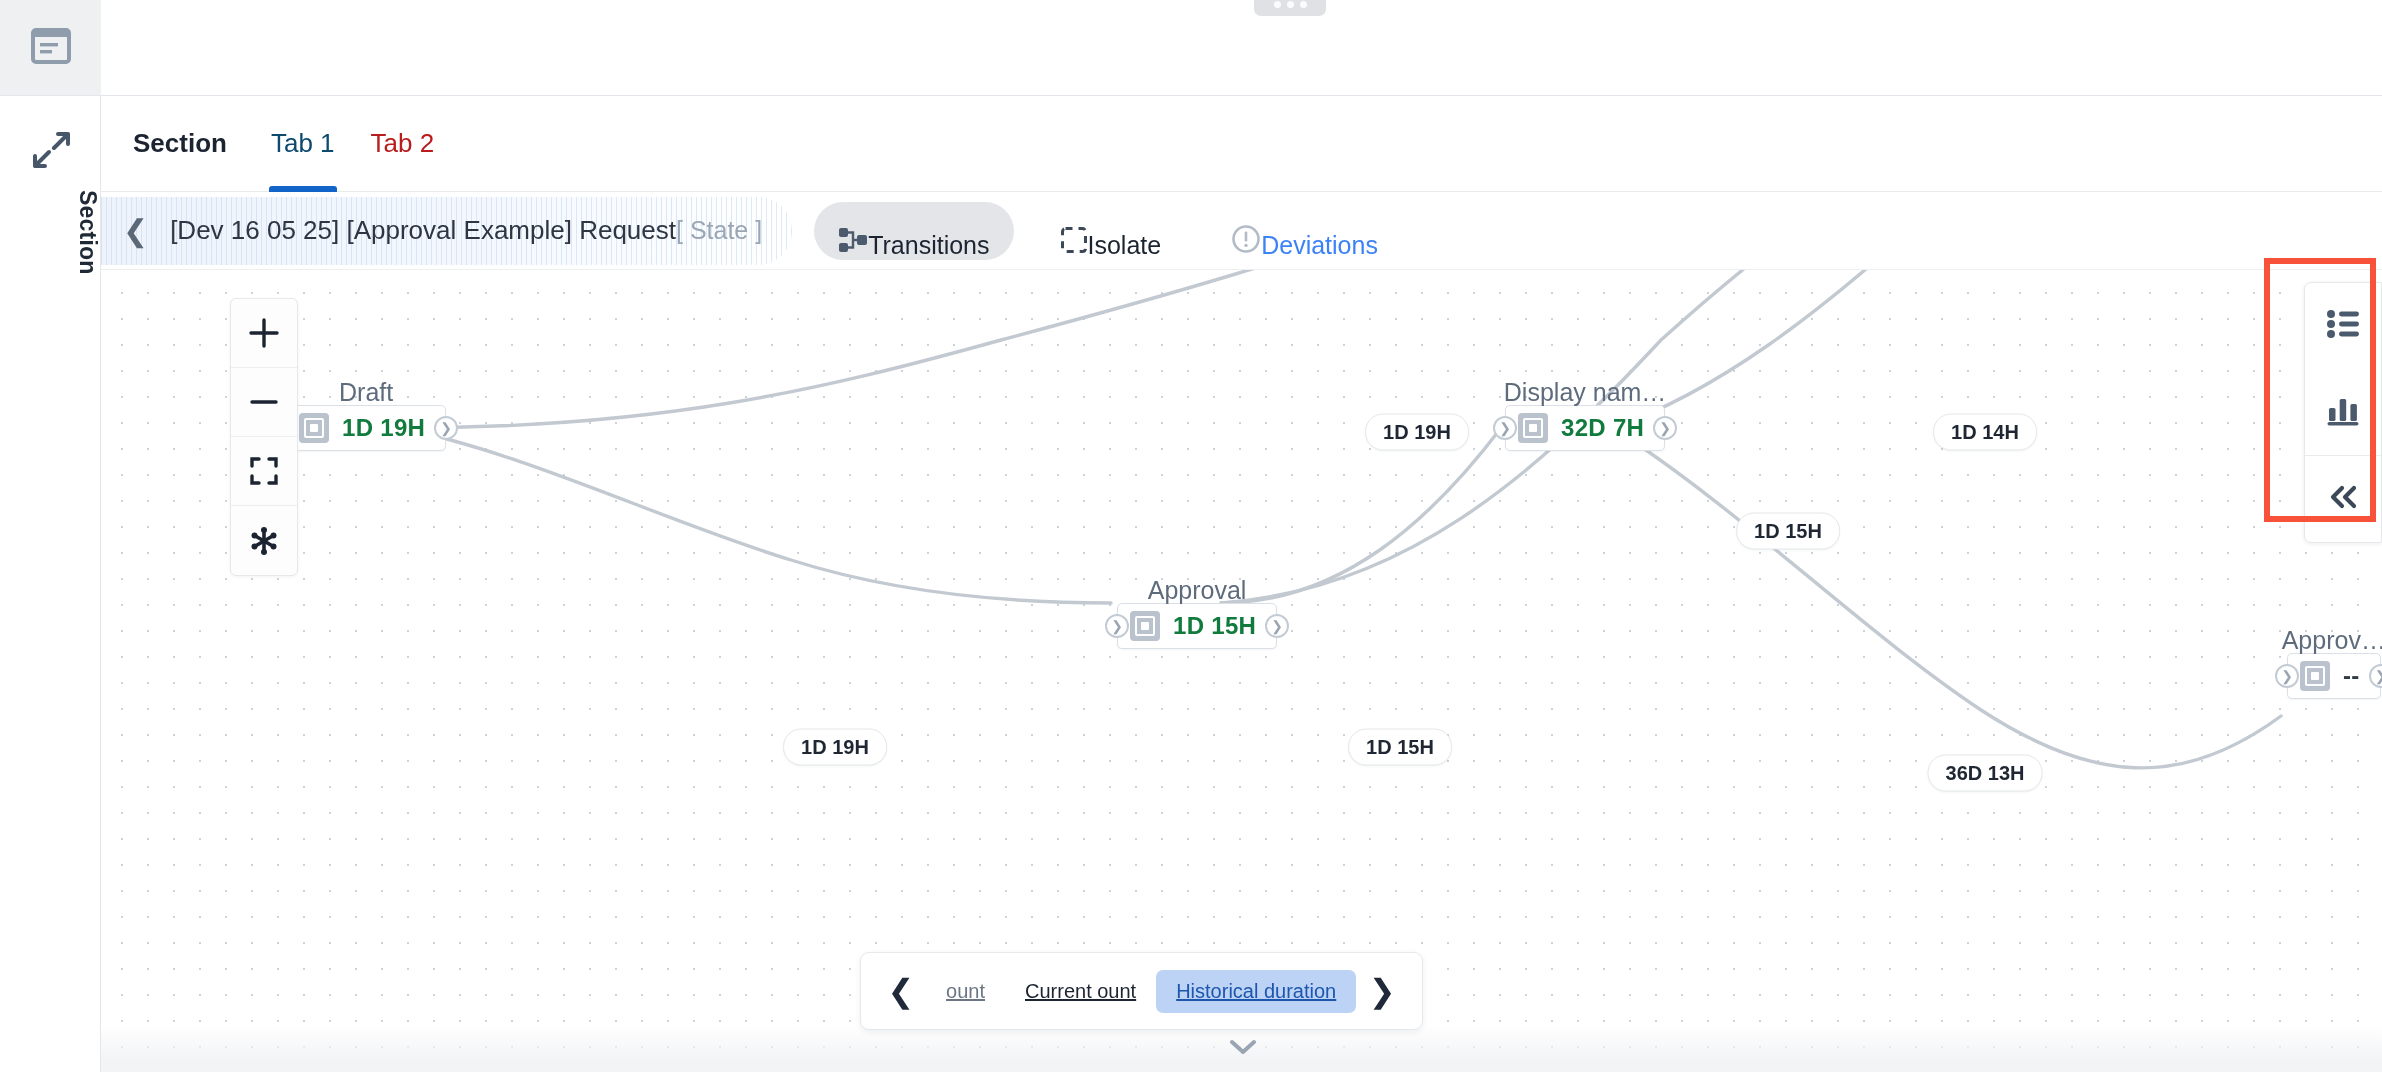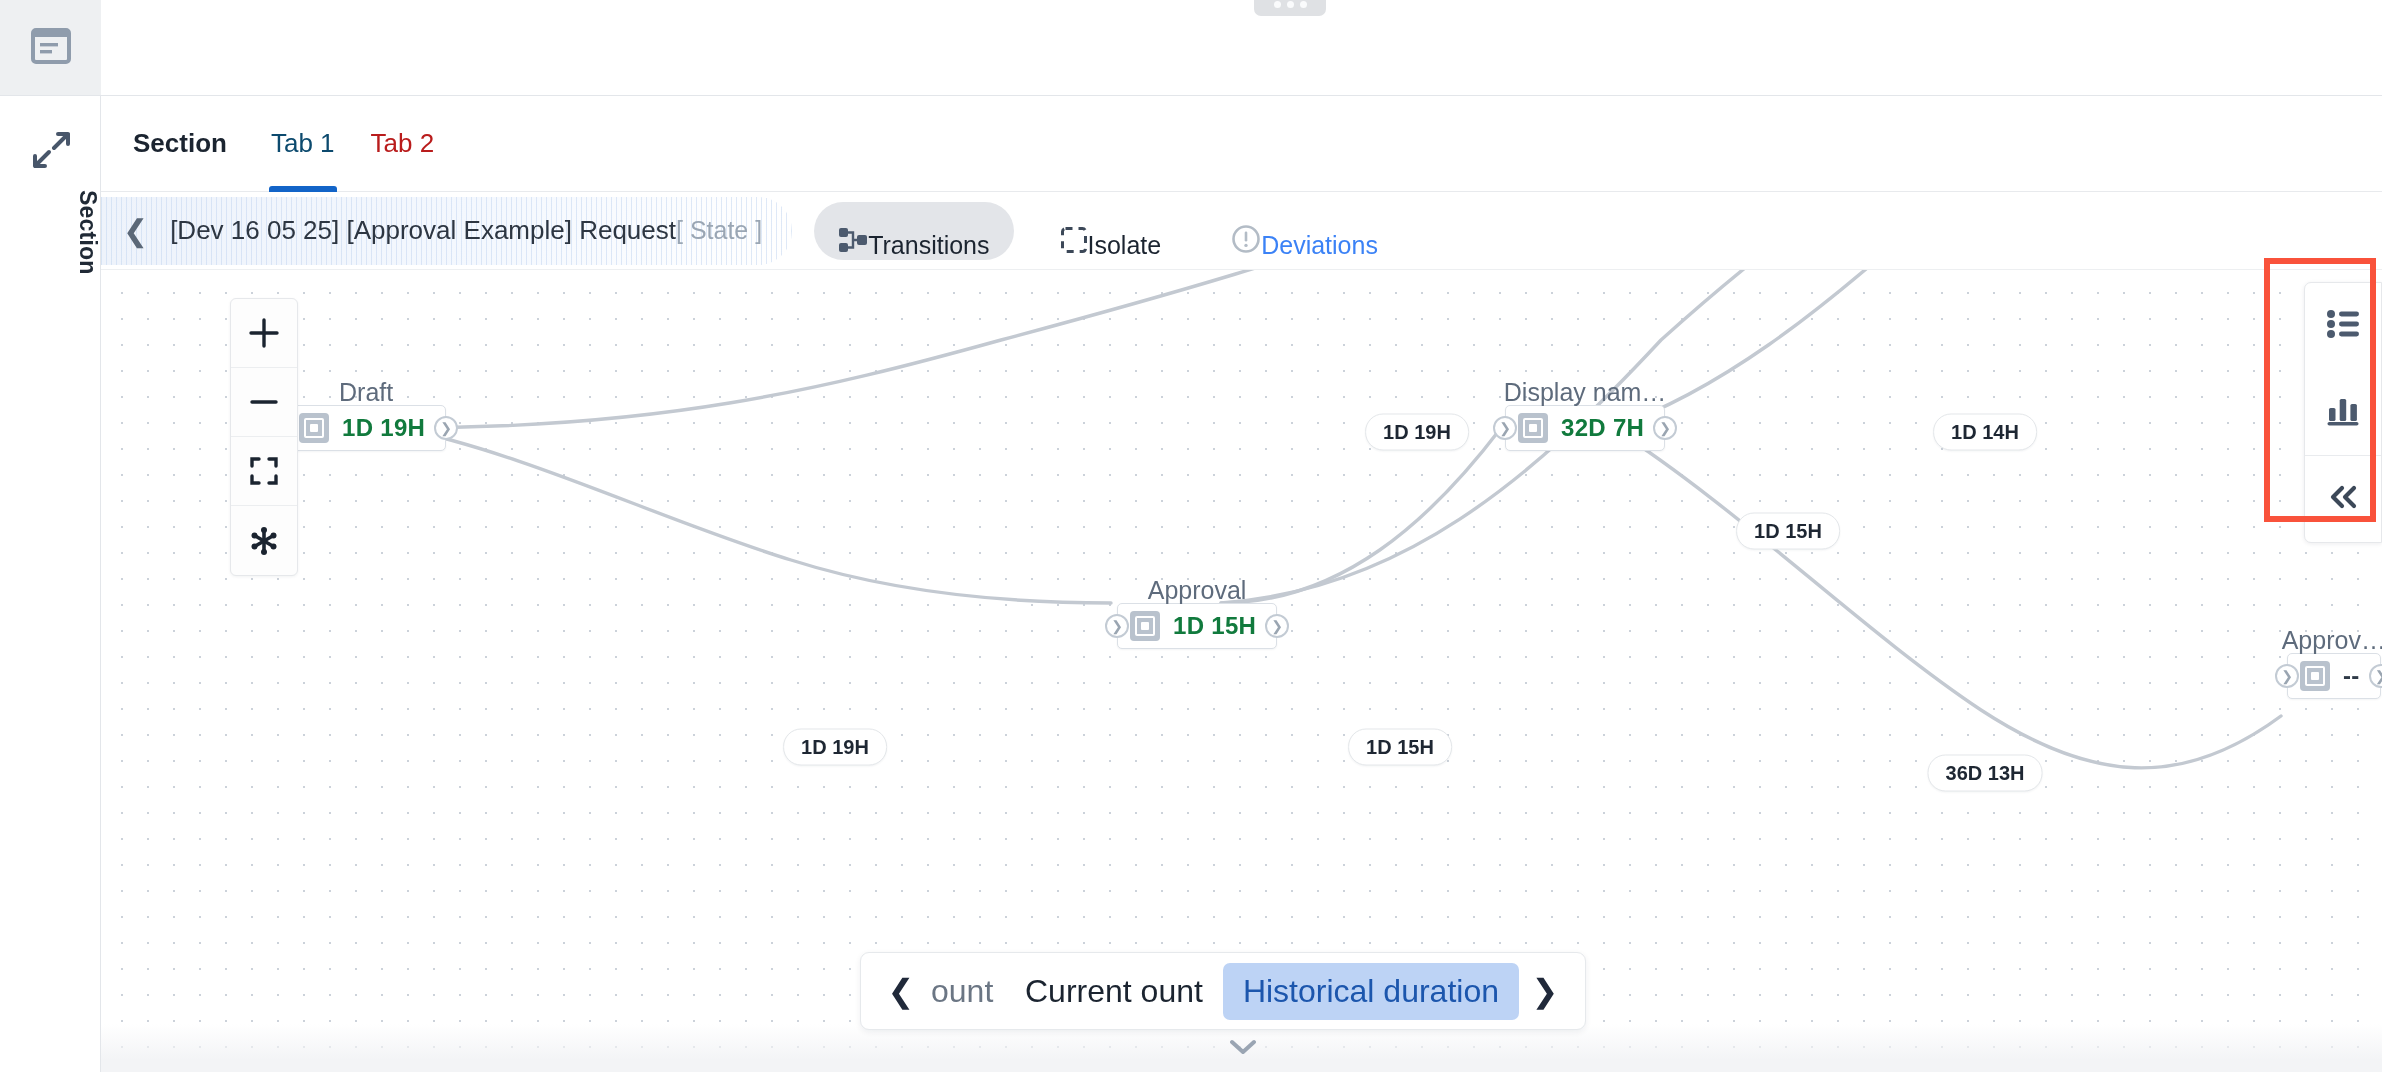--- a/index.html
+++ b/index.html
@@ -173,22 +173,22 @@
     display: flex; align-items: center; height: 78px;
     background: #ffffff; border: 1px solid #e6e9ec; border-radius: 9px;
     box-shadow: 0 2px 6px rgba(20,30,50,.07);
     padding: 0 14px; overflow: hidden; max-width: 965px;
   }
   .mb-arrow {
     width: 52px; height: 56px; display:flex; align-items:center; justify-content:center;
     font-size: 32px; color: #20293a; cursor: pointer; flex:none;
   }
   .mb-item {
-    padding: 10px 20px; border-radius: 7px; font-size: 32px; color: #1b2430;
-    white-space: nowrap; cursor: pointer;
+    padding: 10px 20px; border-radius: 7px; font-size: 20px; color: #1b2430;
+    white-space: nowrap; cursor: pointer; text-decoration: underline;
   }
   .mb-item.clip { color: #6b7684; padding-left: 4px; overflow:hidden; width: 78px; }
   .mb-item.sel { background: #bdd3f5; color: #1c56ad; }
 
   
   .rpanel {
     position: absolute; right: 0px; top: 12px; width: 78px; z-index: 16;
     background: #ffffff; border: 1px solid #e6e8eb; border-radius: 7px 0 0 7px;
     box-shadow: 0 1px 4px rgba(20,30,50,.08); overflow: hidden;
   }

